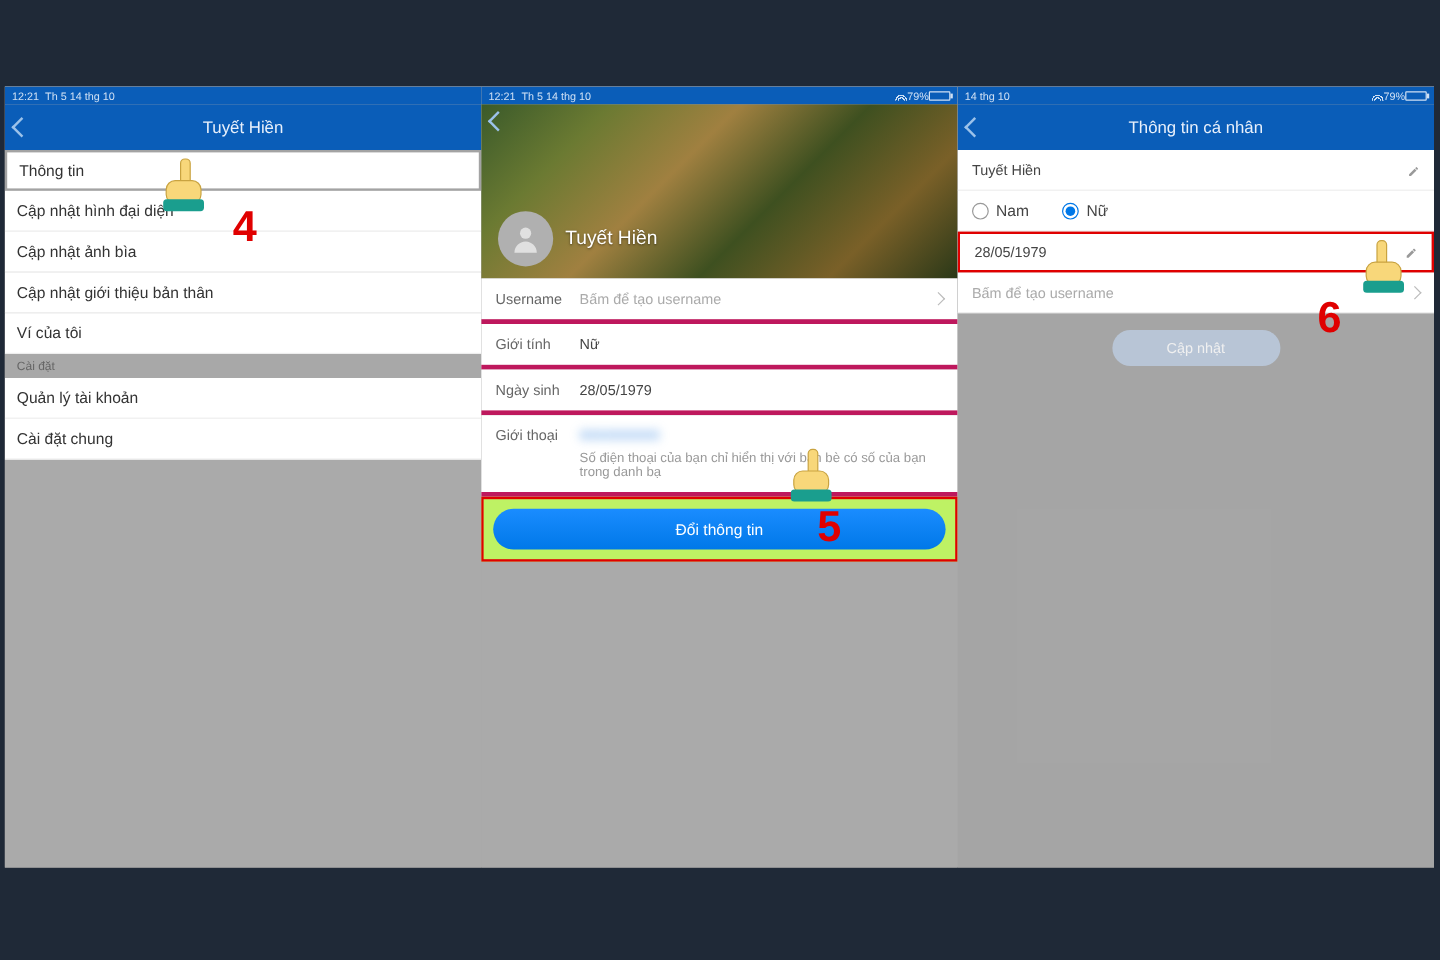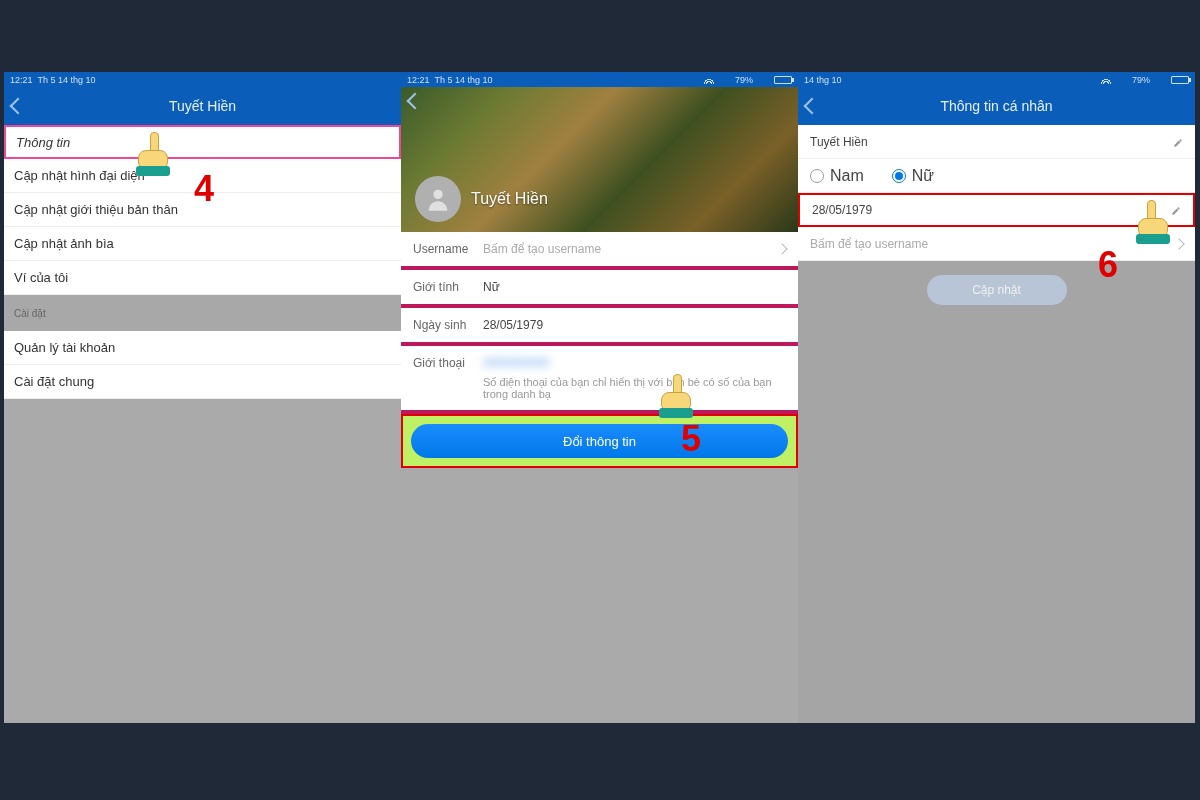--- a/index.html
+++ b/index.html
@@ -1,33 +1,33 @@
 <!DOCTYPE html>
 <html><head>
 <meta charset="utf-8">
 <style>
   * { margin: 0; padding: 0; box-sizing: border-box; font-family: -apple-system, sans-serif; }
   body { background: #1f2937; width: 1200px; height: 800px; overflow: hidden; }
   .stage { position: absolute; left: 4px; top: 72px; width: 1191px; height: 651px; background: #000; display: flex; }
   .panel { position: relative; flex: 1; background: #f5f5f5; overflow: hidden; }
   .panel.dim::after { content:""; position:absolute; inset:0; background:rgba(80,80,80,0.45); pointer-events:none; }
   .statusbar { height: 15px; background: #0a5db8; color:#cfe0f4; font-size:9px; display:flex; align-items:center; padding:0 6px; justify-content:space-between; position:relative; z-index:2; }
-  .sb-right { display:flex; gap:21px; align-items:center;text-align:center; }
+  .sb-right { display:flex; gap:0; align-items:center;text-align:center; }
   .wifi { width:10px; height:8px; position:relative; }
   .wifi::before { content:""; position:absolute; inset:0; background: radial-gradient(circle at 50% 100%, transparent 2px, #cfe0f4 2px, #cfe0f4 3px, transparent 3px, transparent 4px, #cfe0f4 4px, #cfe0f4 5px, transparent 5px); }
   .batt { width:18px; height:8px; border:1px solid #cfe0f4; border-radius:1px; position:relative; }
   .batt::after { content:""; position:absolute; right:-3px; top:1px; width:2px; height:4px; background:#cfe0f4; }
   .batt-fill { height:100%; width:79%; background:#7fd87f; }
   .navbar { height:38px; background:#0a5db8; color:#fff; display:flex; align-items:center; justify-content:center; position:relative; z-index:2; }
   .back { position:absolute; left:8px; width:12px; height:12px; border-left:2px solid #9cc2ea; border-bottom:2px solid #9cc2ea; transform:rotate(45deg); }
   .nav-title { font-size:14px; font-weight:500; color:#e8f0fb; }
 
   .list-row { height:34px; background:#fff; display:flex; align-items:center; padding:0 10px; font-size:13px; color:#333; border-bottom:1px solid #eee; position:relative; z-index:3; }
-  .list-row.hi { border:2px solid #ec4899; z-index:5;font-style:italic; }
-  .section-label { height:36px; display:flex; align-items:center; padding:0 10px; font-size:10px; color:#777; background:#f0f0f0; }
+  .list-row.hi { border:2px solid #a3a3a3; z-index:5; }
+  .section-label { height:20px; display:flex; align-items:center; padding:0 10px; font-size:10px; color:#777; background:#f0f0f0; }
 
   .cover { height:145px; background: linear-gradient(135deg,#3a5a2a 0%, #6b7a32 20%, #a08040 40%, #3e5020 60%, #7a6028 80%, #2a3818 100%); position:relative; z-index:2; }
   .avatar-wrap { position:absolute; left:14px; bottom:10px; display:flex; align-items:center; gap:10px; }
   .avatar { width:46px; height:46px; border-radius:50%; background:#b0b0b0; display:flex; align-items:center; justify-content:center; }
   .avatar svg { width:28px; height:28px; fill:#e0e0e0; }
   .display-name { color:#fff; font-size:16px; font-weight:500; text-shadow:0 1px 2px rgba(0,0,0,0.5); }
 
   .info-row { display:flex; padding:10px 12px; background:#fff; border-bottom:4px solid #be185d; font-size:12px; position:relative; z-index:2; }
   .info-label { width:70px; color:#666; flex-shrink:0; }
   .info-val { color:#444; flex:1; }
@@ -38,21 +38,21 @@
 
   .primary-btn-wrap { padding:8px; background:#bef264; position:relative; z-index:5; }
   .primary-btn-wrap.hi { border:2px solid #e00000; }
   .primary-btn { width:100%; height:34px; border-radius:17px; background:linear-gradient(180deg,#1a8cff,#0078e8); color:#fff; border:none; font-size:13px; font-weight:500; }
 
   .edit-row { min-height:34px; background:#fff; display:flex; align-items:center; padding:0 12px; font-size:12px; color:#444; border-bottom:1px solid #eee; position:relative; z-index:3; }
   .edit-row.hi { border:2px solid #e00000; z-index:5; }
   .radio { width:14px; height:14px; border-radius:50%; border:1.5px solid #999; margin-right:6px; display:inline-flex; align-items:center; justify-content:center; }
   .radio.checked { border-color:#0078e8; }
   .radio.checked::after { content:""; width:8px; height:8px; border-radius:50%; background:#0078e8; }
-  .radio-label { margin-right:28px; font-size:16px;text-align:right; }
+  .radio-label { margin-right:28px; font-size:13px;text-align:right; }
   .pencil { width:10px; height:10px; margin-left:auto; }
   .pencil svg { width:100%; height:100%; fill:#999; }
   .update-btn-wrap { padding:14px 0; display:flex; justify-content:center; position:relative; z-index:2; }
   .update-btn { width:140px; height:30px; border-radius:15px; background:#b8c5d6; color:#f0f0f0; border:none; font-size:12px; }
 
   .callout { position:absolute; z-index:20; font-size:36px; font-weight:700; color:#e00000; font-family: Arial, sans-serif; }
   .pointer { position:absolute; z-index:20; width:44px; height:44px; }
   .hand { width:100%; height:100%; position:relative; }
   .finger { position:absolute; left:18px; top:0; width:9px; height:24px; background:#f8d77a; border-radius:4px 4px 0 0; border:1px solid #c9a340; }
   .fist { position:absolute; left:6px; top:18px; width:30px; height:20px; background:#f8d77a; border-radius:8px; border:1px solid #c9a340; }
@@ -72,24 +72,24 @@
       <span class="back"></span>
       <span class="nav-title">Tuyết Hiền</span>
     </div>
     <div class="list-row hi">
         <span>Thông tin</span>
       </div>
     <div class="list-row">
         <span>Cập nhật hình đại diện</span>
       </div>
     <div class="list-row">
+        <span>Cập nhật ảnh bìa</span>
+      </div>
+    <div class="list-row">
         <span>Cập nhật giới thiệu bản thân</span>
-      </div>
-    <div class="list-row">
-        <span>Cập nhật ảnh bìa</span>
       </div>
     <div class="list-row">
         <span>Ví của tôi</span>
       </div>
     <div class="section-label">Cài đặt</div>
     <div class="list-row">
         <span>Quản lý tài khoản</span>
       </div>
     <div class="list-row">
         <span>Cài đặt chung</span>

